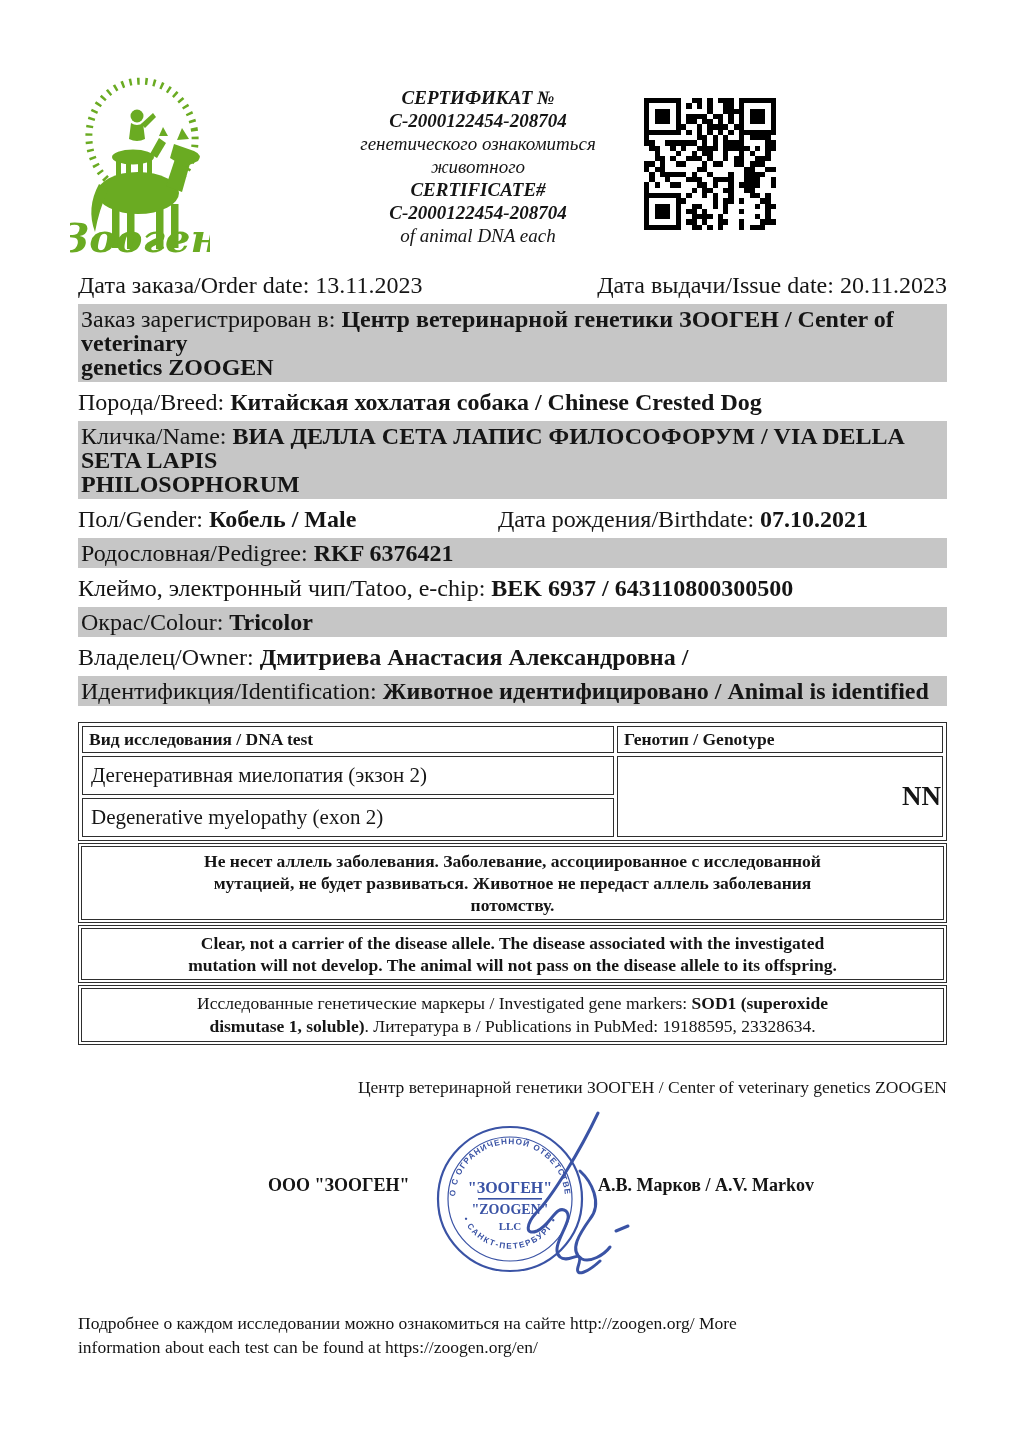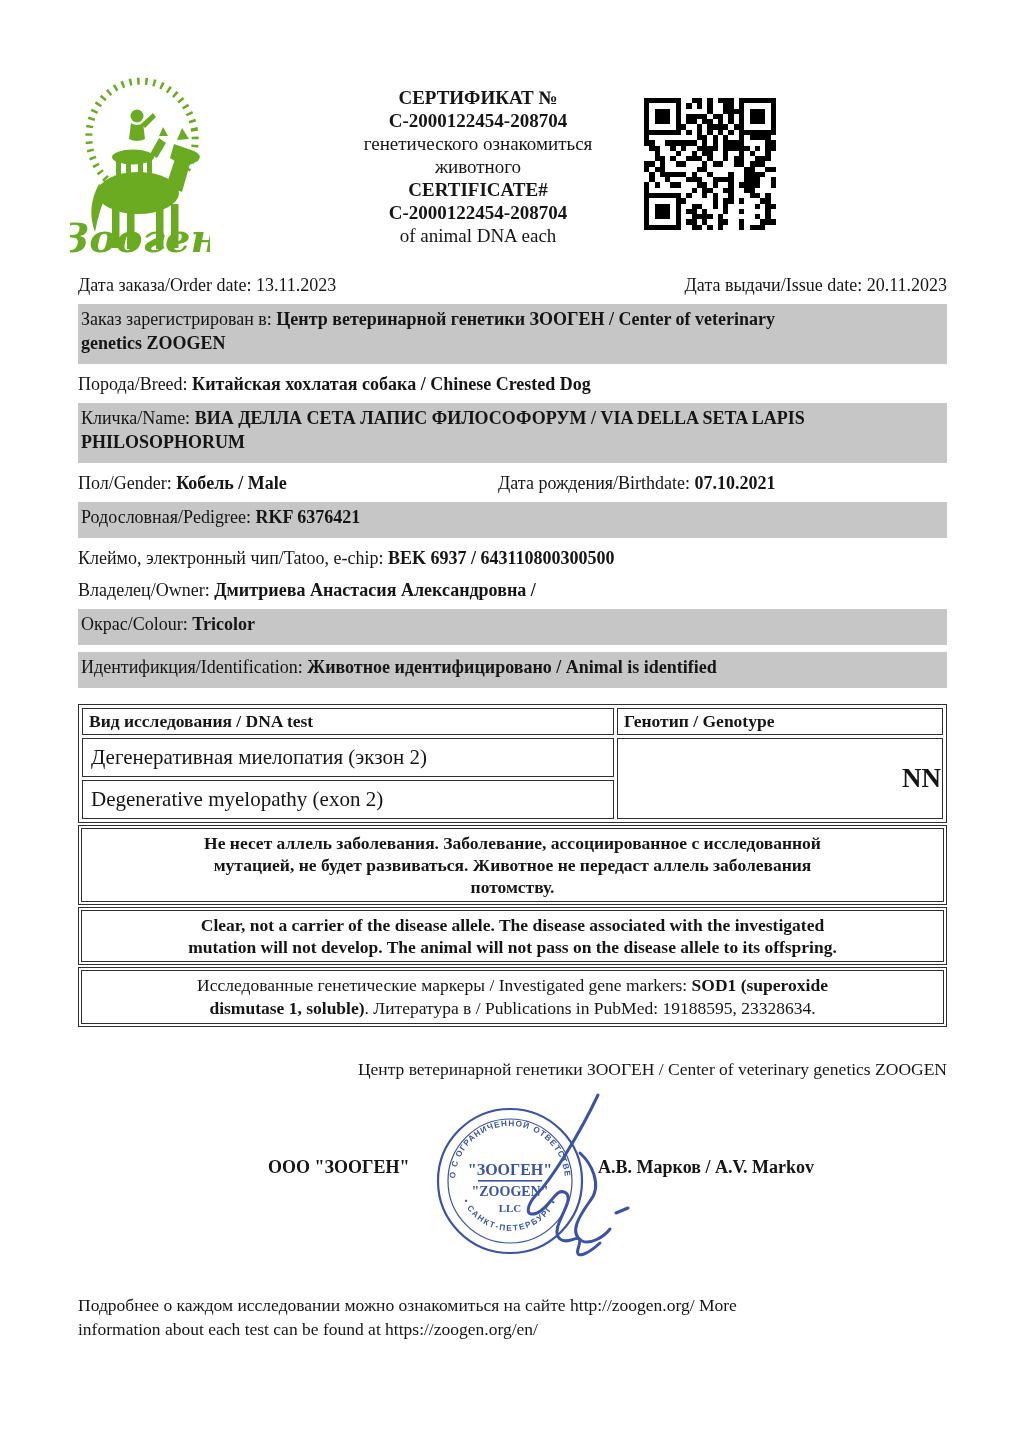--- a/index.html
+++ b/index.html
@@ -4,28 +4,28 @@
 <style>
   html,body{margin:0;padding:0;background:#fff;}
   .page{position:relative;width:1024px;height:1447px;background:#ffffff;overflow:hidden;
         font-family:"Liberation Serif","DejaVu Serif",serif;color:#151515;}
   .b{font-weight:bold;}
   .pre{white-space:pre-line;}
 
   
   .logo{position:absolute;left:70px;top:74px;width:140px;height:192px;}
   .cert-title{position:absolute;left:268px;top:86px;width:420px;text-align:center;
-              font-size:19px;line-height:23px;}
+              font-size:19px;line-height:23px;font-style:italic;}
   .cert-title .bold{font-weight:bold;}
   .qr{position:absolute;left:644px;top:98px;width:132px;height:132px;}
 
   
   .content{position:absolute;left:78px;top:272px;width:869px;}
-  .row{position:relative;font-size:18px;line-height:26px;margin-bottom:6px;}
-  .row.gray{background:#c6c6c6;line-height:24px;padding:3px 5px 9px 3px;margin-bottom:7px;}
+  .row{position:relative;font-size:24px;line-height:26px;margin-bottom:6px;}
+  .row.gray{background:#c6c6c6;line-height:24px;padding:3px 5px 3px 3px;margin-bottom:7px;}
   .row-dates{display:flex;justify-content:space-between;}
   .row .second{position:absolute;left:420px;top:0;}
   .val{white-space:pre-line;}
 
   
   .dna-table{width:100%;border-collapse:separate;border-spacing:3px;border:1px solid #2e2e2e;
              margin-top:16px;}
   .dna-table th,.dna-table td{border:1px solid #2e2e2e;}
   .dna-table th{text-align:left;font-size:17.5px;font-weight:bold;padding:2px 6px;font-family:Liberation Serif, serif;}
   .dna-table td.test{font-size:21px;padding:6px 8px;}
@@ -453,28 +453,28 @@
     <div class="row gray">
       <span>Родословная/Pedigree:</span>
       <span class="val b">RKF 6376421</span>
     </div>
 
     <div class="row">
       <span>Клеймо, электронный чип/Tatoo, e-chip:</span>
       <span class="val b">BEK 6937 / 643110800300500</span>
     </div>
 
+    <div class="row gray">
+      <span>Окрас/Colour:</span>
+      <span class="val b">Tricolor</span>
+    </div>
+
     <div class="row">
       <span>Владелец/Owner:</span>
       <span class="val b">Дмитриева Анастасия Александровна /</span>
-    </div>
-
-    <div class="row gray">
-      <span>Окрас/Colour:</span>
-      <span class="val b">Tricolor</span>
     </div>
 
     <div class="row gray">
       <span>Идентификция/Identification:</span>
       <span class="val b">Животное идентифицировано / Animal is identified</span>
     </div>
 
     <table class="dna-table">
       <colgroup>
           <col class="c1">

